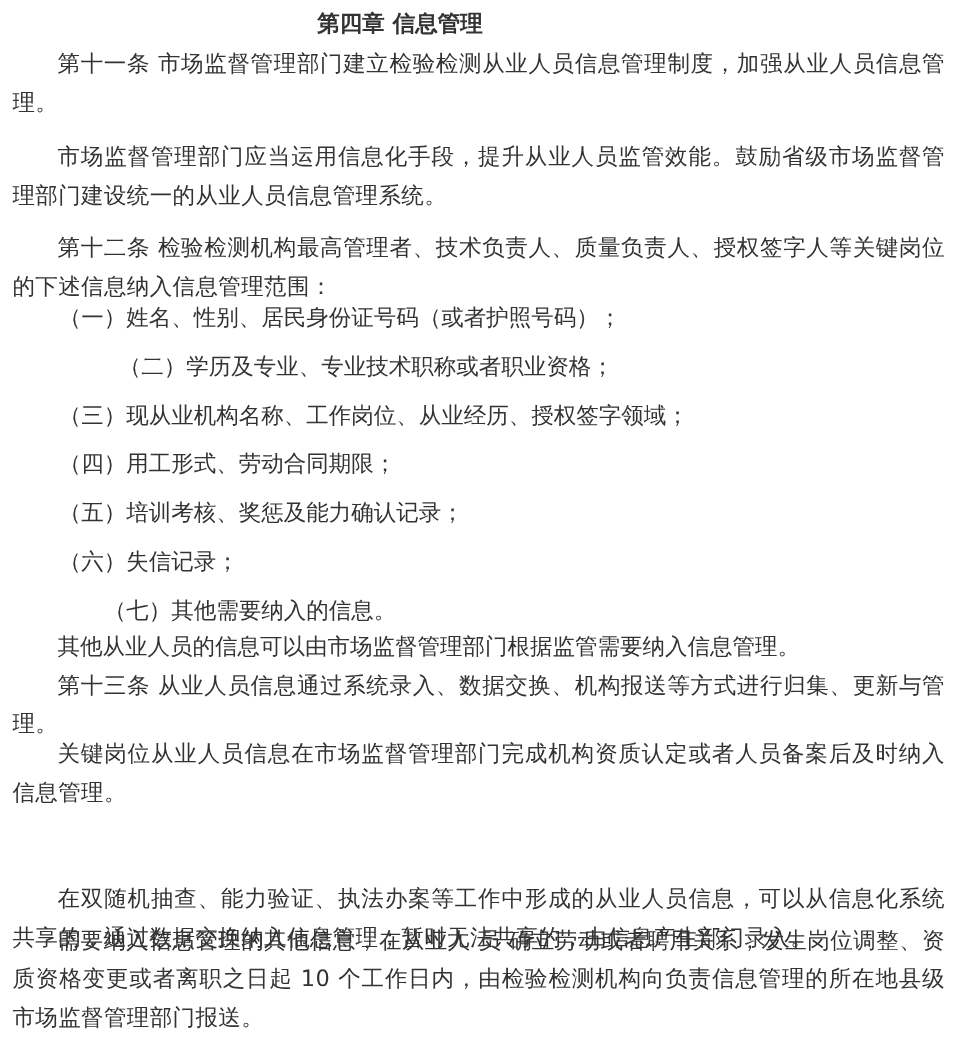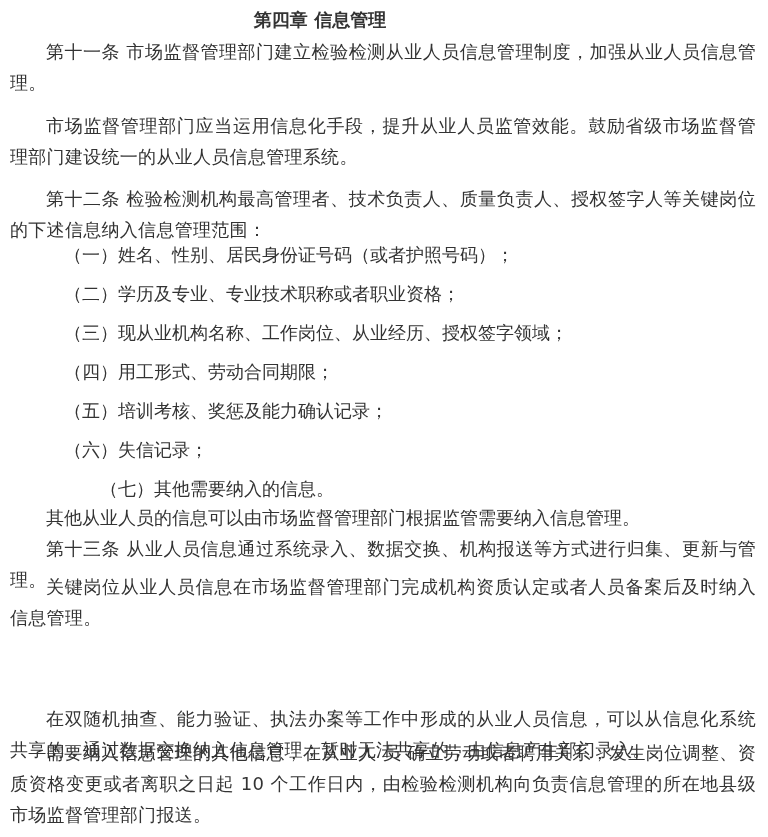--- a/index.html
+++ b/index.html
@@ -13,21 +13,21 @@
       position: absolute; top: 6px; left: 0; width: 640px; text-align: center;
       font-weight: bold; font-size: 18px; line-height: 28px; color: #333;
     }
     .para {
       position: absolute; left: 10px; width: 746px;
       line-height: 31px; text-indent: 36px; text-align: justify;
       letter-spacing: 0.3px;
     }
     .para b { font-weight: normal; color: #333; }
     .item {
-      position: absolute; left: 64px; line-height: 30px; white-space: nowrap;
+      position: absolute; left: 47px; line-height: 30px; white-space: nowrap;
     }
     .note { position: absolute; left: 46px; line-height: 30px; white-space: nowrap; }
   </style>
 </head>
 <body>
 
 <div class="doc">
   <div class="title">第四章 信息管理</div>
 
   <div class="para" style="top:36px;">
@@ -36,32 +36,32 @@
   </div>
 
   <div class="para" style="top:110px;">市场监督管理部门应当运用信息化手段，提升从业人员监管效能。鼓励省级市场监督管理部门建设统一的从业人员信息管理系统。</div>
 
   <div class="para" style="top:183px;">
     <b>第十二条</b>
     <span>检验检测机构最高管理者、技术负责人、质量负责人、授权签字人等关键岗位的下述信息纳入信息管理范围：</span>
   </div>
 
   <div class="item" style="top:240px;">（一）姓名、性别、居民身份证号码（或者护照号码）；</div>
-  <div class="item" style="top:279px;">（二）学历及专业、专业技术职称或者职业资格；</div>
+  <div class="item" style="top:279px;margin-left:48px;">（二）学历及专业、专业技术职称或者职业资格；</div>
   <div class="item" style="top:318px;">（三）现从业机构名称、工作岗位、从业经历、授权签字领域；</div>
   <div class="item" style="top:357px;">（四）用工形式、劳动合同期限；</div>
   <div class="item" style="top:396px;">（五）培训考核、奖惩及能力确认记录；</div>
   <div class="item" style="top:435px;">（六）失信记录；</div>
   <div class="item" style="top:474px;margin-left:36px;">（七）其他需要纳入的信息。</div>
 
   <div class="note" style="top:503px;">其他从业人员的信息可以由市场监督管理部门根据监管需要纳入信息管理。</div>
 
   <div class="para" style="top:533px;">
     <b>第十三条</b>
     <span>从业人员信息通过系统录入、数据交换、机构报送等方式进行归集、更新与管理。</span>
   </div>
 
-  <div class="para" style="top:571px;">关键岗位从业人员信息在市场监督管理部门完成机构资质认定或者人员备案后及时纳入信息管理。</div>
+  <div class="para" style="top:588px;">关键岗位从业人员信息在市场监督管理部门完成机构资质认定或者人员备案后及时纳入信息管理。</div>
 
   <div class="para" style="top:704px;font-family:Liberation Serif, serif;">在双随机抽查、能力验证、执法办案等工作中形成的从业人员信息，可以从信息化系统共享的，通过数据交换纳入信息管理；暂时无法共享的，由信息产生部门录入。</div>
 
   <div class="para" style="top:737px;">需要纳入信息管理的其他信息，在从业人 员 确立劳动或者聘用关系，发生岗位调整、资质资格变更或者离职之日起 10 个工作日内，由检验检测机构向负责信息管理的所在地县级市场监督管理部门报送。</div>
 </div>
 
 </body></html>

